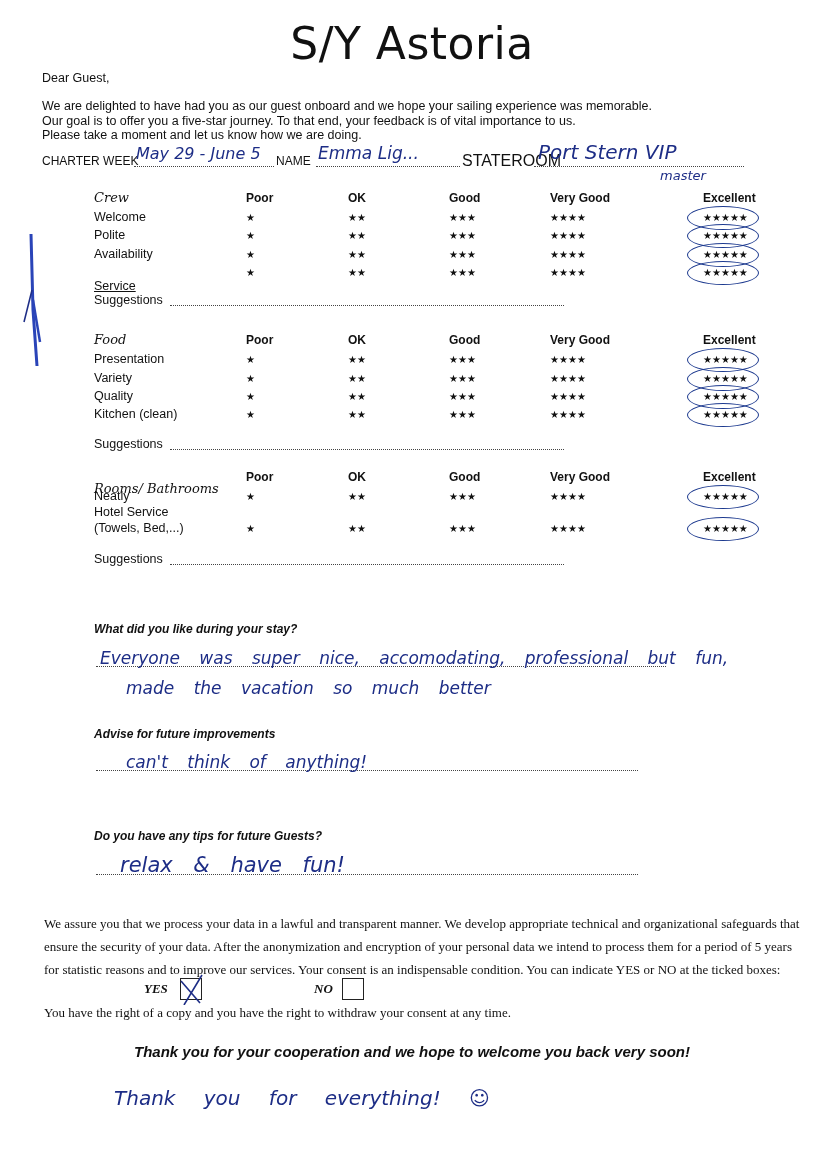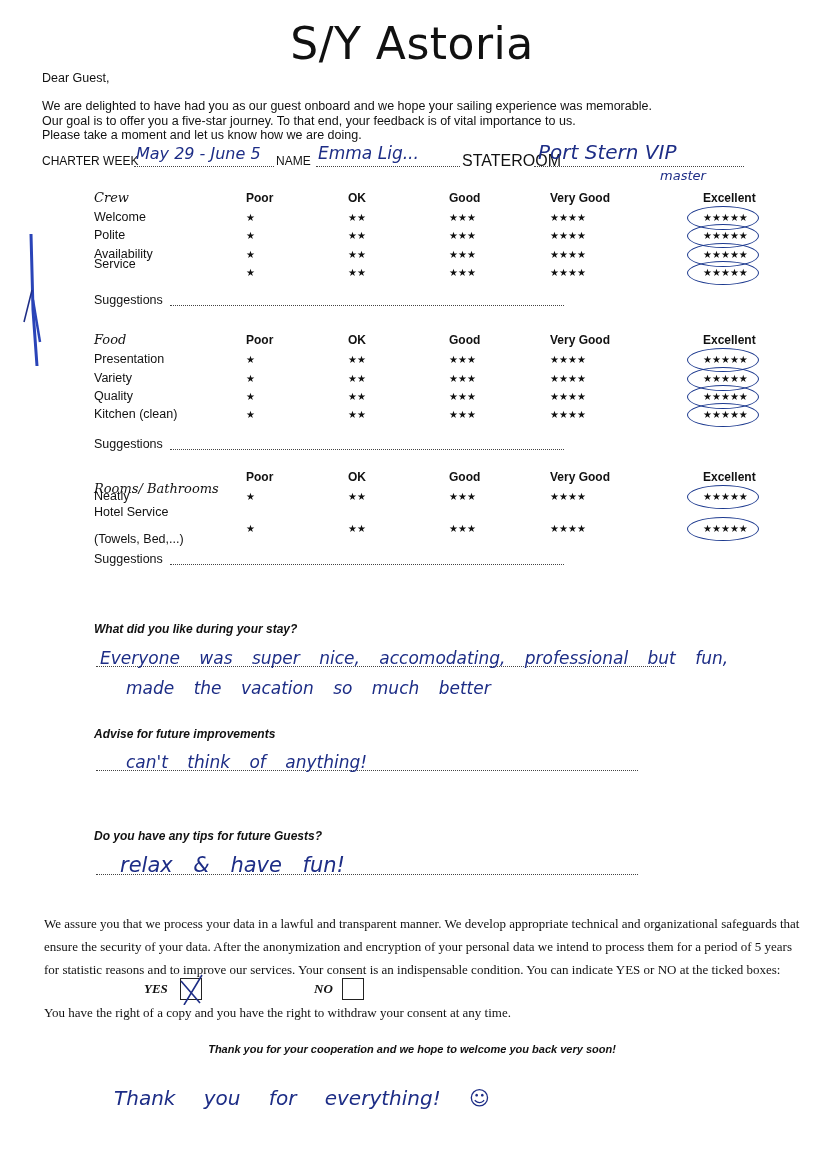--- a/index.html
+++ b/index.html
@@ -66,21 +66,21 @@
     <div class="abs star" style="left: 550px; top: 230px;">★★★★</div>
     <div class="abs star" style="left: 703px; top: 230px;">★★★★★</div>
     <div class="circle" style="left: 687px; top: 224px; width: 70px; height: 22px;"></div>
     <div class="abs rowlabel" style="left: 94px; top: 247px;">Availability</div>
     <div class="abs star" style="left: 246px; top: 249px;">★</div>
     <div class="abs star" style="left: 348px; top: 249px;">★★</div>
     <div class="abs star" style="left: 449px; top: 249px;">★★★</div>
     <div class="abs star" style="left: 550px; top: 249px;">★★★★</div>
     <div class="abs star" style="left: 703px; top: 249px;">★★★★★</div>
     <div class="circle" style="left: 687px; top: 243px; width: 70px; height: 22px;"></div>
-    <div class="abs rowlabel" style="left: 94px; top: 257px;">Service</div>
+    <div class="abs rowlabel" style="left: 94px; top: 279px; text-decoration: underline;">Service</div>
     <div class="abs star" style="left: 246px; top: 267px;">★</div>
     <div class="abs star" style="left: 348px; top: 267px;">★★</div>
     <div class="abs star" style="left: 449px; top: 267px;">★★★</div>
     <div class="abs star" style="left: 550px; top: 267px;">★★★★</div>
     <div class="abs star" style="left: 703px; top: 267px;">★★★★★</div>
     <div class="circle" style="left: 687px; top: 261px; width: 70px; height: 22px;"></div>
     <div class="abs rowlabel" style="left: 94px; top: 293px;">Suggestions</div>
     <div class="abs dots" style="left: 170px; top: 304px; width: 394px; height: 1px;"></div>
     <div class="abs sec-title" style="left: 94px; top: 332px;">Food</div>
     <div class="abs colh" style="left: 246px; top: 333px;">Poor</div>
@@ -125,21 +125,21 @@
     <div class="abs colh" style="left: 550px; top: 470px;">Very Good</div>
     <div class="abs colh" style="left: 703px; top: 470px;">Excellent</div>
     <div class="abs rowlabel" style="left: 94px; top: 489px;">Neatly</div>
     <div class="abs star" style="left: 246px; top: 491px;">★</div>
     <div class="abs star" style="left: 348px; top: 491px;">★★</div>
     <div class="abs star" style="left: 449px; top: 491px;">★★★</div>
     <div class="abs star" style="left: 550px; top: 491px;">★★★★</div>
     <div class="abs star" style="left: 703px; top: 491px;">★★★★★</div>
     <div class="circle" style="left: 687px; top: 485px; width: 70px; height: 22px;"></div>
     <div class="abs rowlabel" style="left: 94px; top: 505px;">Hotel Service</div>
-    <div class="abs rowlabel" style="left: 94px; top: 532px;">(Towels, Bed,...)</div>
+    <div class="abs rowlabel" style="left: 94px; top: 521px;">(Towels, Bed,...)</div>
     <div class="abs star" style="left: 246px; top: 523px;">★</div>
     <div class="abs star" style="left: 348px; top: 523px;">★★</div>
     <div class="abs star" style="left: 449px; top: 523px;">★★★</div>
     <div class="abs star" style="left: 550px; top: 523px;">★★★★</div>
     <div class="abs star" style="left: 703px; top: 523px;">★★★★★</div>
     <div class="circle" style="left: 687px; top: 517px; width: 70px; height: 22px;"></div>
     <div class="abs rowlabel" style="left: 94px; top: 552px;">Suggestions</div>
     <div class="abs dots" style="left: 170px; top: 563px; width: 394px; height: 1px;"></div>
   </div>
 
@@ -164,15 +164,15 @@
 <div class="cb" style="left:180px;top:978px;">
   <svg width="26" height="34" style="position:absolute;left:-3px;top:-8px;">
     <path d="M3 10 L22 32 M24 4 L6 34" stroke="#1d2d86" stroke-width="1.6" fill="none"></path>
   </svg>
 </div>
 <div class="abs serif" style="left:314px;top:978px;font-weight:bold;font-style:italic;">NO</div>
 <div class="cb" style="left:342px;top:978px;"></div>
 
 <div class="abs serif" style="left:44px;top:1002px;">You have the right of a copy and you have the right to withdraw your consent at any time.</div>
 
-<div class="abs" style="left:0;width:824px;top:1043px;text-align:center;font-style:italic;font-weight:bold;font-size:11px;">Thank you for your cooperation and we hope to welcome you back very soon!</div>
+<div class="abs" style="left:0;width:824px;top:1043px;text-align:center;font-style:italic;font-weight:bold;font-size:15px;">Thank you for your cooperation and we hope to welcome you back very soon!</div>
 
 <div class="abs hand" style="left:114px;top:1086px;font-size:20px;word-spacing:22px;">Thank you for everything!  ☺</div>
 
 </body></html>

